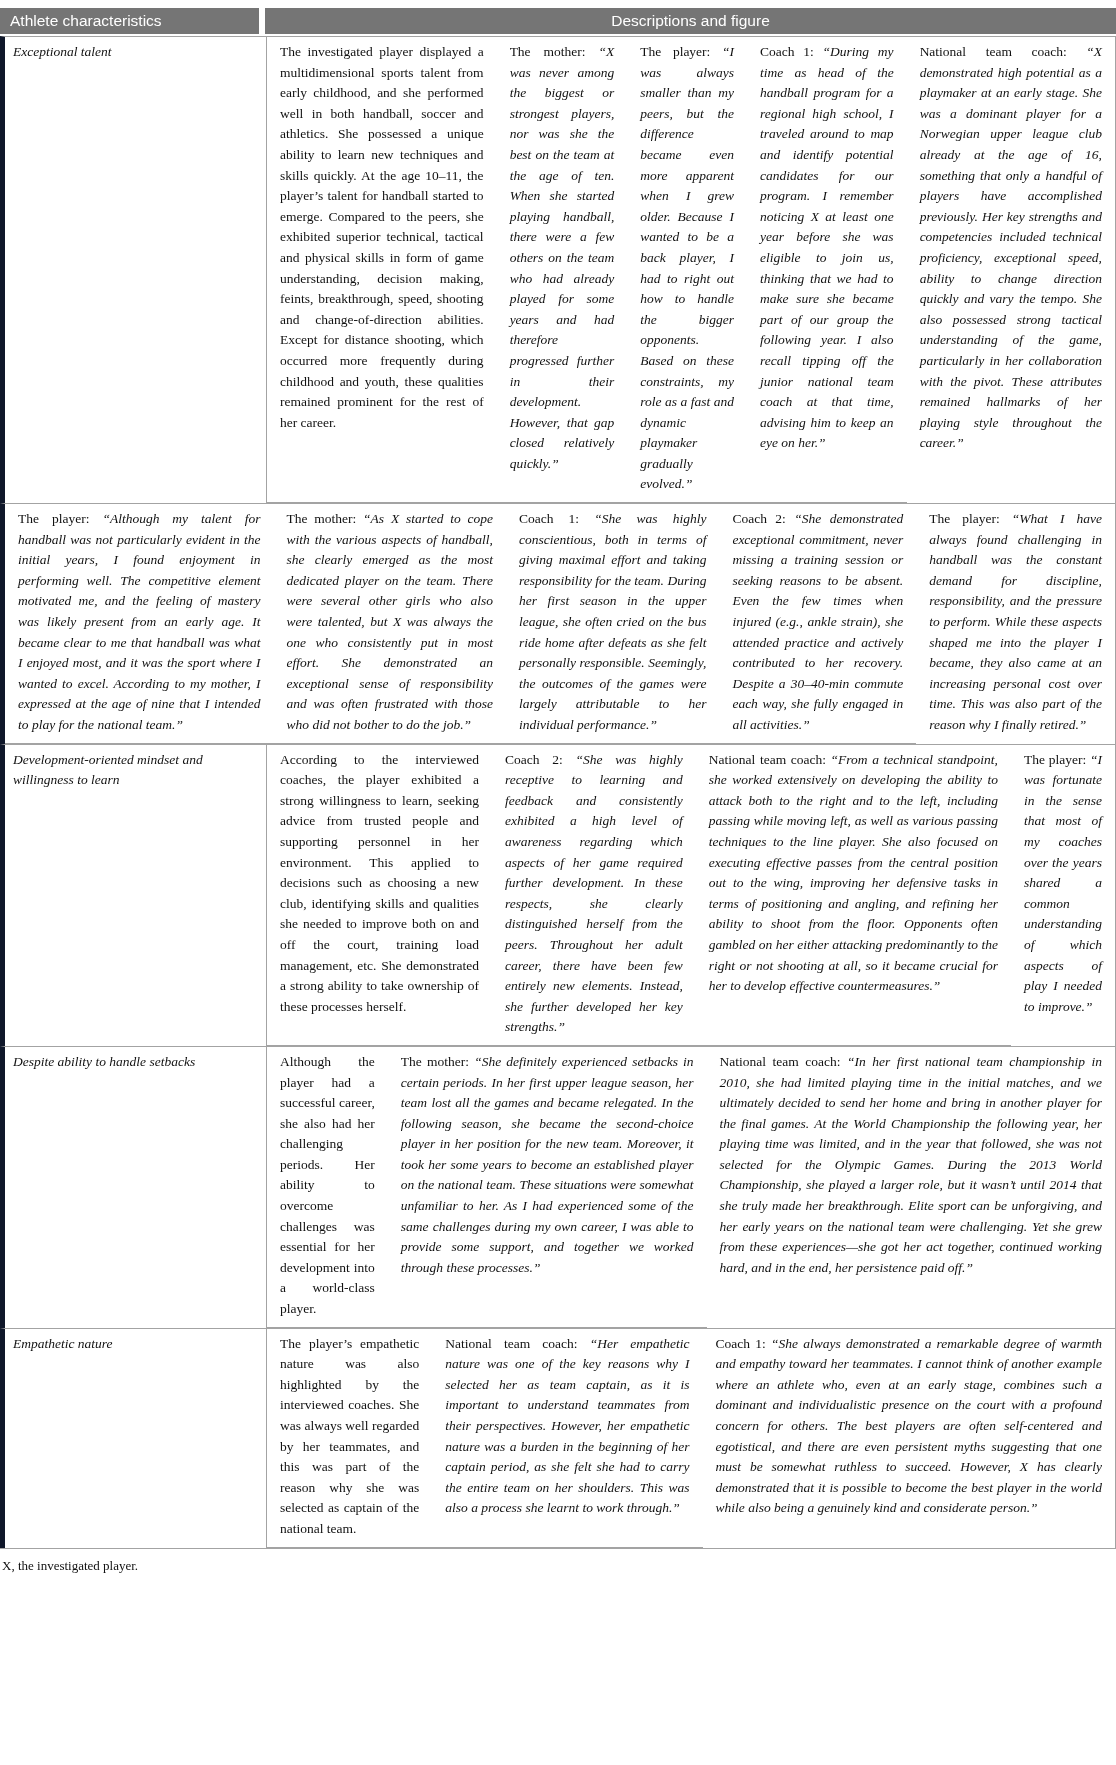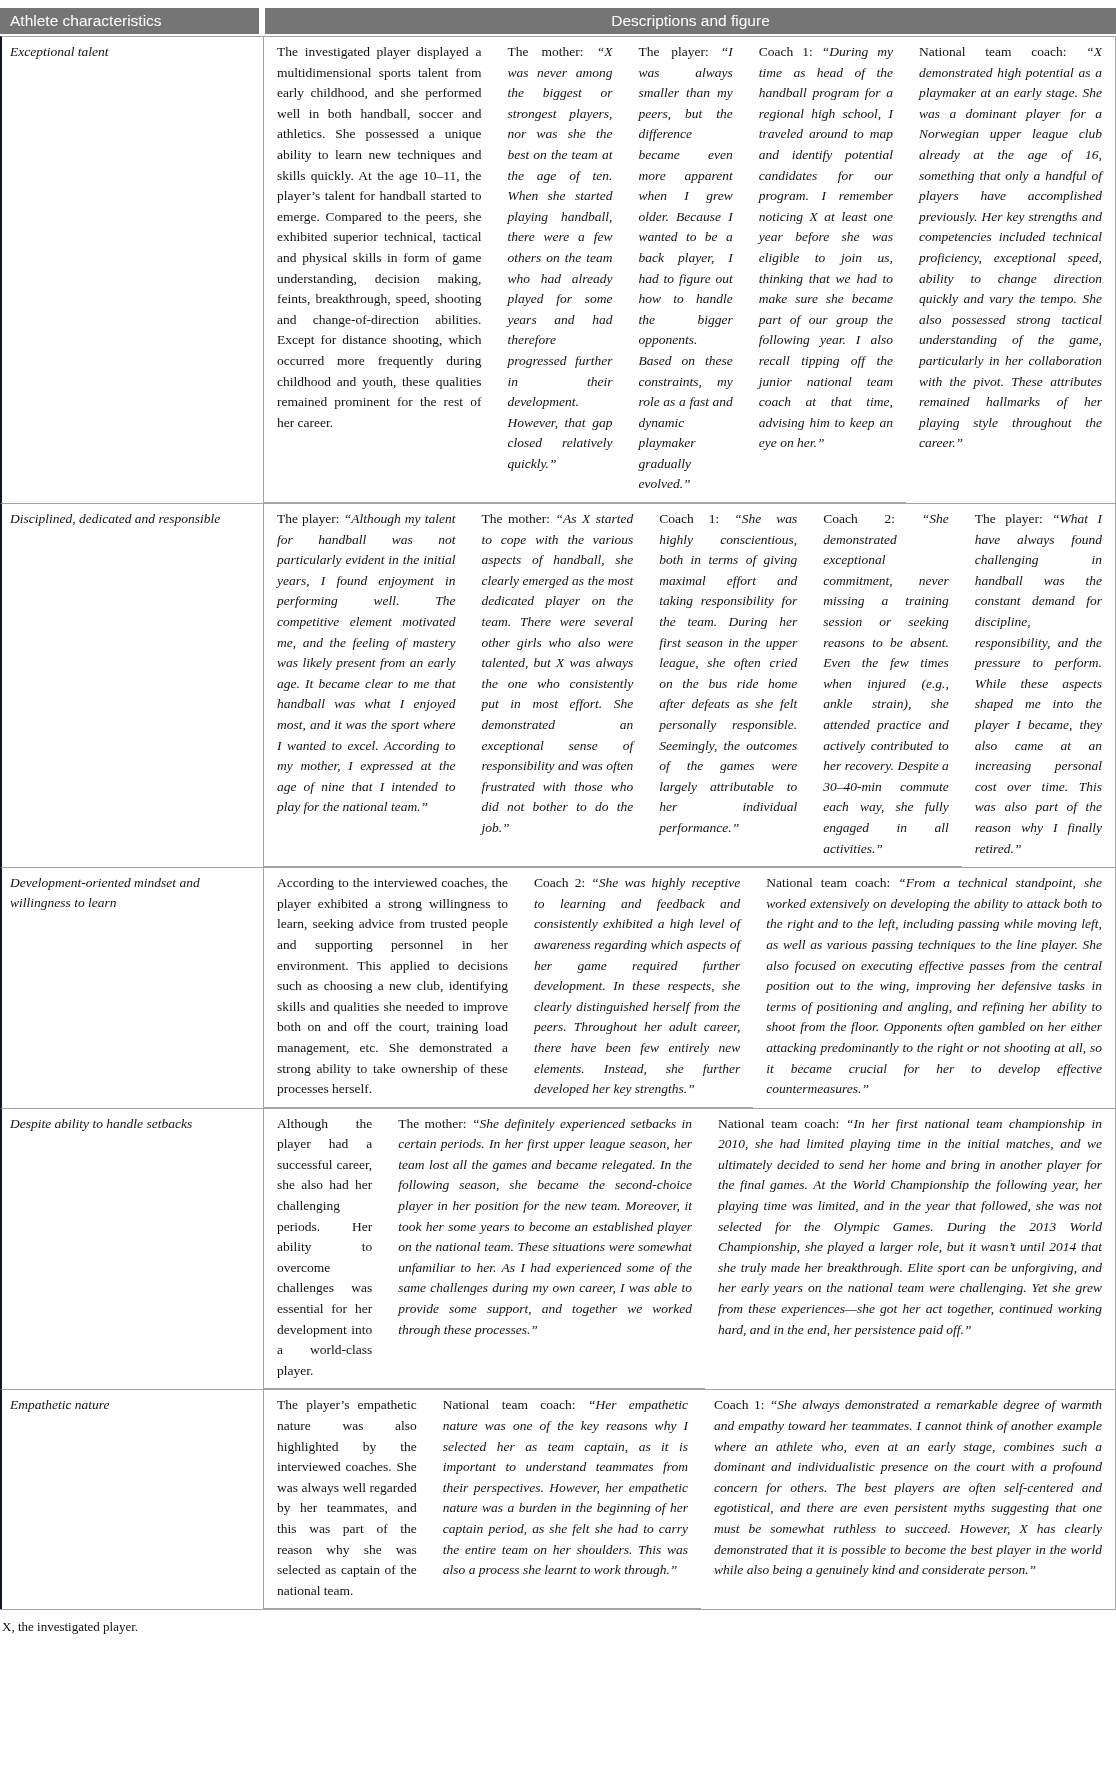--- a/index.html
+++ b/index.html
@@ -38,21 +38,21 @@
     text-align: center;
   }
   
   .tbl {
     border-bottom: 1px solid #a3a3a3;
     margin-top: 2px;
   }
   .section {
     display: flex;
     border-top: 1px solid #a3a3a3;
-    border-left: 2px solid #0f172a;
+    border-left: 5px solid #0f172a;
     border-right: 1px solid #a3a3a3;
   }
   .char-cell {
     width: 262px;
     box-sizing: border-box;
     border-right: 1px solid #a3a3a3;
     padding: 5px 10px 5px 8px;
     font-style: italic;
     font-size: 13.5px;
     line-height: 20px;
@@ -92,43 +92,43 @@
     <div class="hcell right">Descriptions and figure</div>
   </div>
 
   <div class="tbl">
 
     <div class="section">
       <div class="char-cell">Exceptional talent</div>
       <div class="desc-col">
         <div class="cell"><span>The investigated player displayed a multidimensional sports talent from early childhood, and she performed well in both handball, soccer and athletics. She possessed a unique ability to learn new techniques and skills quickly. At the age 10–11, the player’s talent for handball started to emerge. Compared to the peers, she exhibited superior technical, tactical and physical skills in form of game understanding, decision making, feints, breakthrough, speed, shooting and change-of-direction abilities. Except for distance shooting, which occurred more frequently during childhood and youth, these qualities remained prominent for the rest of her career.</span></div>
         <div class="cell"><span class="speaker">The mother: </span><span class="quote">“X was never among the biggest or strongest players, nor was she the best on the team at the age of ten. When she started playing handball, there were a few others on the team who had already played for some years and had therefore progressed further in their development. However, that gap closed relatively quickly.”</span></div>
-        <div class="cell"><span class="speaker">The player: </span><span class="quote">“I was always smaller than my peers, but the difference became even more apparent when I grew older. Because I wanted to be a back player, I had to figure out how to handle the bigger opponents. Based on these constraints, my role as a fast and dynamic playmaker gradually evolved.”</span></div>
+        <div class="cell"><span class="speaker">The player: </span><span class="quote">“I was always smaller than my peers, but the difference became even more apparent when I grew older. Because I wanted to be a back player, I had to right out how to handle the bigger opponents. Based on these constraints, my role as a fast and dynamic playmaker gradually evolved.”</span></div>
         <div class="cell"><span class="speaker">Coach 1: </span><span class="quote">“During my time as head of the handball program for a regional high school, I traveled around to map and identify potential candidates for our program. I remember noticing X at least one year before she was eligible to join us, thinking that we had to make sure she became part of our group the following year. I also recall tipping off the junior national team coach at that time, advising him to keep an eye on her.”</span></div>
         <div class="cell"><span class="speaker">National team coach: </span><span class="quote">“X demonstrated high potential as a playmaker at an early stage. She was a dominant player for a Norwegian upper league club already at the age of 16, something that only a handful of players have accomplished previously. Her key strengths and competencies included technical proficiency, exceptional speed, ability to change direction quickly and vary the tempo. She also possessed strong tactical understanding of the game, particularly in her collaboration with the pivot. These attributes remained hallmarks of her playing style throughout the career.”</span></div>
       </div>
     </div>
 
     <div class="section">
-      <div class="char-cell">Disciplined, dedicated and responsible</div>
       <div class="desc-col">
         <div class="cell"><span class="speaker">The player: </span><span class="quote">“Although my talent for handball was not particularly evident in the initial years, I found enjoyment in performing well. The competitive element motivated me, and the feeling of mastery was likely present from an early age. It became clear to me that handball was what I enjoyed most, and it was the sport where I wanted to excel. According to my mother, I expressed at the age of nine that I intended to play for the national team.”</span></div>
         <div class="cell"><span class="speaker">The mother: </span><span class="quote">“As X started to cope with the various aspects of handball, she clearly emerged as the most dedicated player on the team. There were several other girls who also were talented, but X was always the one who consistently put in most effort. She demonstrated an exceptional sense of responsibility and was often frustrated with those who did not bother to do the job.”</span></div>
         <div class="cell"><span class="speaker">Coach 1: </span><span class="quote">“She was highly conscientious, both in terms of giving maximal effort and taking responsibility for the team. During her first season in the upper league, she often cried on the bus ride home after defeats as she felt personally responsible. Seemingly, the outcomes of the games were largely attributable to her individual performance.”</span></div>
         <div class="cell"><span class="speaker">Coach 2: </span><span class="quote">“She demonstrated exceptional commitment, never missing a training session or seeking reasons to be absent. Even the few times when injured (e.g., ankle strain), she attended practice and actively contributed to her recovery. Despite a 30–40-min commute each way, she fully engaged in all activities.”</span></div>
         <div class="cell"><span class="speaker">The player: </span><span class="quote">“What I have always found challenging in handball was the constant demand for discipline, responsibility, and the pressure to perform. While these aspects shaped me into the player I became, they also came at an increasing personal cost over time. This was also part of the reason why I finally retired.”</span></div>
       </div>
     </div>
 
     <div class="section">
       <div class="char-cell">Development-oriented mindset and willingness to learn</div>
       <div class="desc-col">
         <div class="cell"><span>According to the interviewed coaches, the player exhibited a strong willingness to learn, seeking advice from trusted people and supporting personnel in her environment. This applied to decisions such as choosing a new club, identifying skills and qualities she needed to improve both on and off the court, training load management, etc. She demonstrated a strong ability to take ownership of these processes herself.</span></div>
         <div class="cell"><span class="speaker">Coach 2: </span><span class="quote">“She was highly receptive to learning and feedback and consistently exhibited a high level of awareness regarding which aspects of her game required further development. In these respects, she clearly distinguished herself from the peers. Throughout her adult career, there have been few entirely new elements. Instead, she further developed her key strengths.”</span></div>
         <div class="cell"><span class="speaker">National team coach: </span><span class="quote">“From a technical standpoint, she worked extensively on developing the ability to attack both to the right and to the left, including passing while moving left, as well as various passing techniques to the line player. She also focused on executing effective passes from the central position out to the wing, improving her defensive tasks in terms of positioning and angling, and refining her ability to shoot from the floor. Opponents often gambled on her either attacking predominantly to the right or not shooting at all, so it became crucial for her to develop effective countermeasures.”</span></div>
+        <div class="cell"><span class="speaker">The player: </span><span class="quote">“I was fortunate in the sense that most of my coaches over the years shared a common understanding of which aspects of play I needed to improve.”</span></div>
       </div>
     </div>
 
     <div class="section">
       <div class="char-cell">Despite ability to handle setbacks</div>
       <div class="desc-col">
         <div class="cell"><span>Although the player had a successful career, she also had her challenging periods. Her ability to overcome challenges was essential for her development into a world-class player.</span></div>
         <div class="cell"><span class="speaker">The mother: </span><span class="quote">“She definitely experienced setbacks in certain periods. In her first upper league season, her team lost all the games and became relegated. In the following season, she became the second-choice player in her position for the new team. Moreover, it took her some years to become an established player on the national team. These situations were somewhat unfamiliar to her. As I had experienced some of the same challenges during my own career, I was able to provide some support, and together we worked through these processes.”</span></div>
         <div class="cell"><span class="speaker">National team coach: </span><span class="quote">“In her first national team championship in 2010, she had limited playing time in the initial matches, and we ultimately decided to send her home and bring in another player for the final games. At the World Championship the following year, her playing time was limited, and in the year that followed, she was not selected for the Olympic Games. During the 2013 World Championship, she played a larger role, but it wasn’t until 2014 that she truly made her breakthrough. Elite sport can be unforgiving, and her early years on the national team were challenging. Yet she grew from these experiences—she got her act together, continued working hard, and in the end, her persistence paid off.”</span></div>
       </div>

